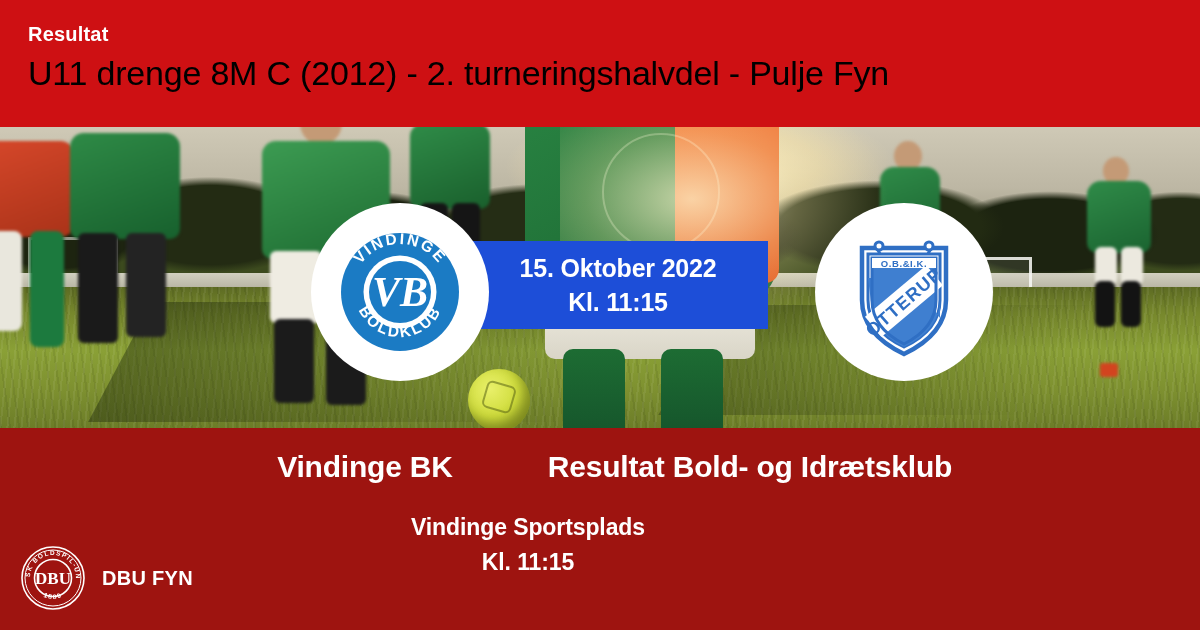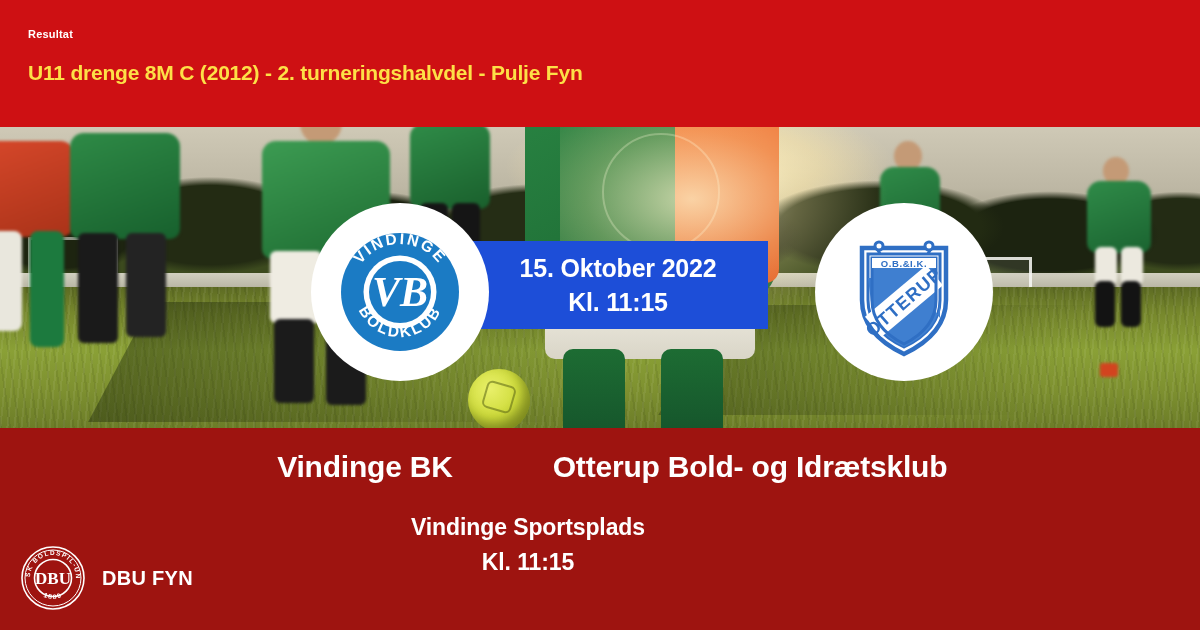--- a/index.html
+++ b/index.html
@@ -17,29 +17,29 @@
 
   
   .header {
     position: absolute; left: 0; top: 0;
     width: 1200px; height: 127px;
     background: #ce1013;
     padding: 24px 0 0 28px;
   }
   .header-eyebrow {
     color: #ffffff;
-    font-size: 11px;
+    font-size: 20px;
     font-weight: bold;
     letter-spacing: .2px;
     line-height: 20px;
   }
   .header-title {
-    color: #fde047;
-    font-size: 21px;
-    font-weight: bold;
+    color: #000000;
+    font-size: 34px;
+    font-weight: normal;
     letter-spacing: -.2px;
     line-height: 40px;
     margin-top: 9px;
     white-space: nowrap;
   }
 
   
   .photo {
     position: absolute; left: 0; top: 127px;
     width: 1200px; height: 301px;
@@ -368,21 +368,21 @@
       </g>
       <path d="M 38,24 L 42,32 M 94,24 L 90,32" stroke="#2f6fc4" stroke-width="3" fill="none"></path>
       <circle cx="41" cy="24" r="4" fill="#ffffff" stroke="#2f6fc4" stroke-width="3"></circle>
       <circle cx="91" cy="24" r="4" fill="#ffffff" stroke="#2f6fc4" stroke-width="3"></circle>
     </svg>
   </div>
 
   <div class="bottom">
     <div class="teams">
       <div class="team-name team-home">Vindinge BK</div>
-      <div class="team-name team-away">Otterup Bold- og Idrætsklub</div>
+      <div class="team-name team-away">Resultat Bold- og Idrætsklub</div>
     </div>
     <div class="venue">
       <div class="venue-line">Vindinge Sportsplads</div>
       <div class="venue-line">Kl. 11:15</div>
     </div>
   </div>
 
   <div class="dbu">
     <svg width="66" height="66" viewBox="0 0 66 66">
       <defs>

